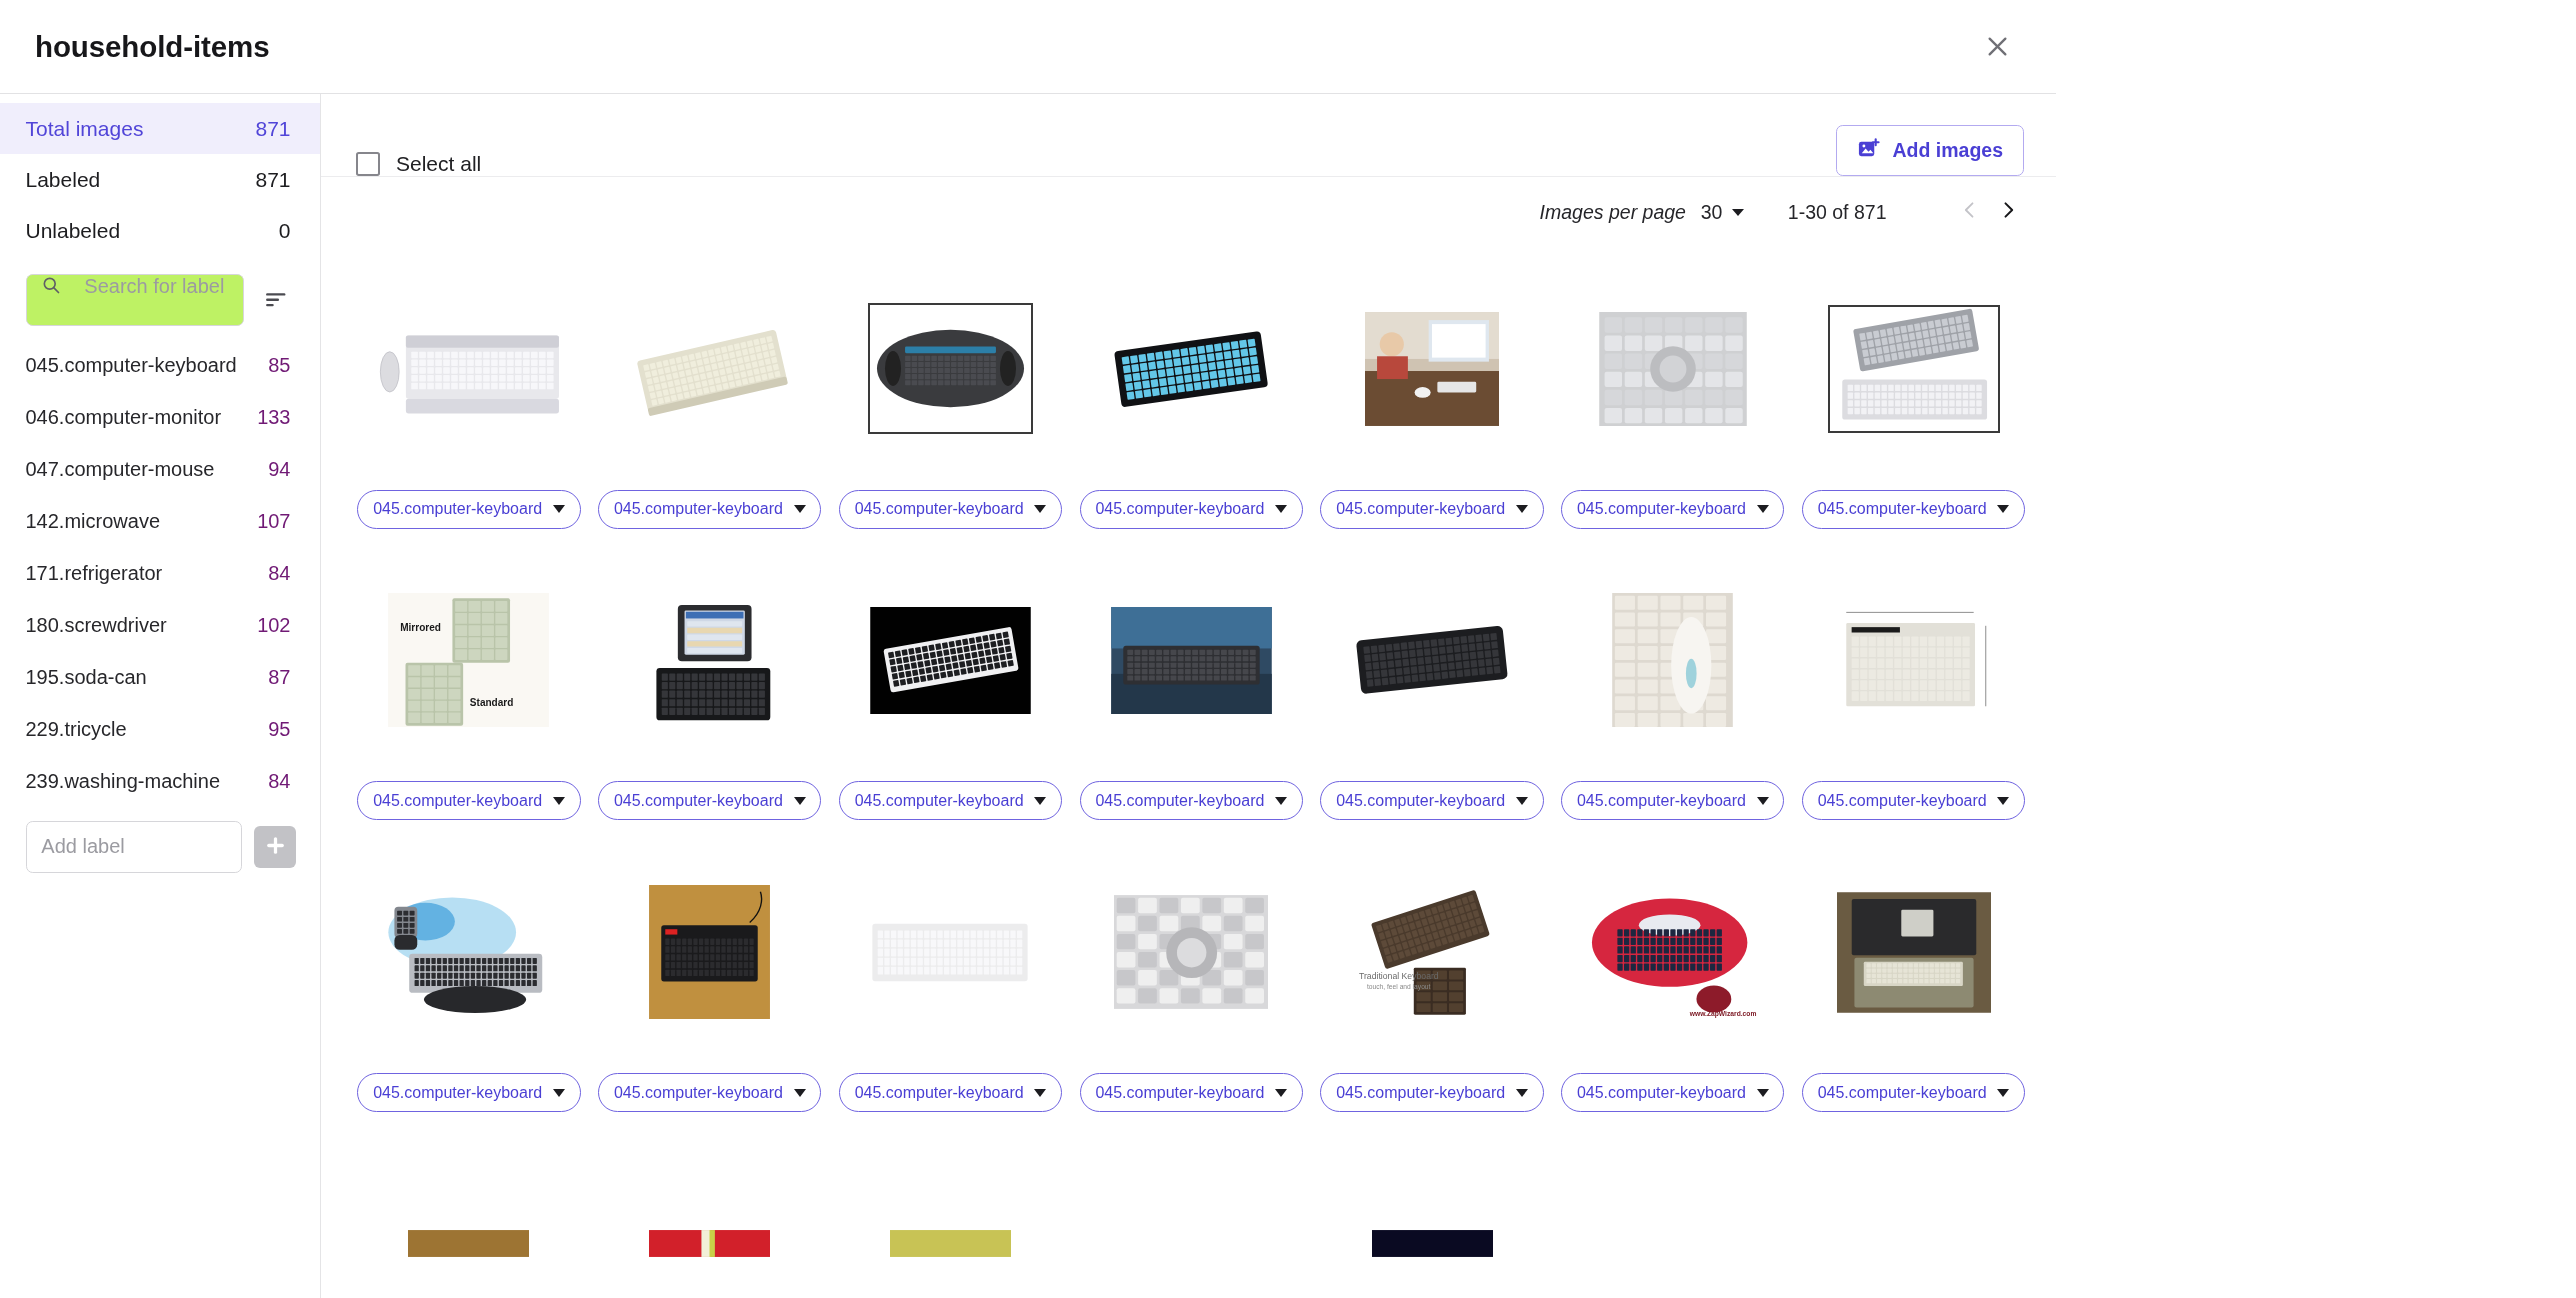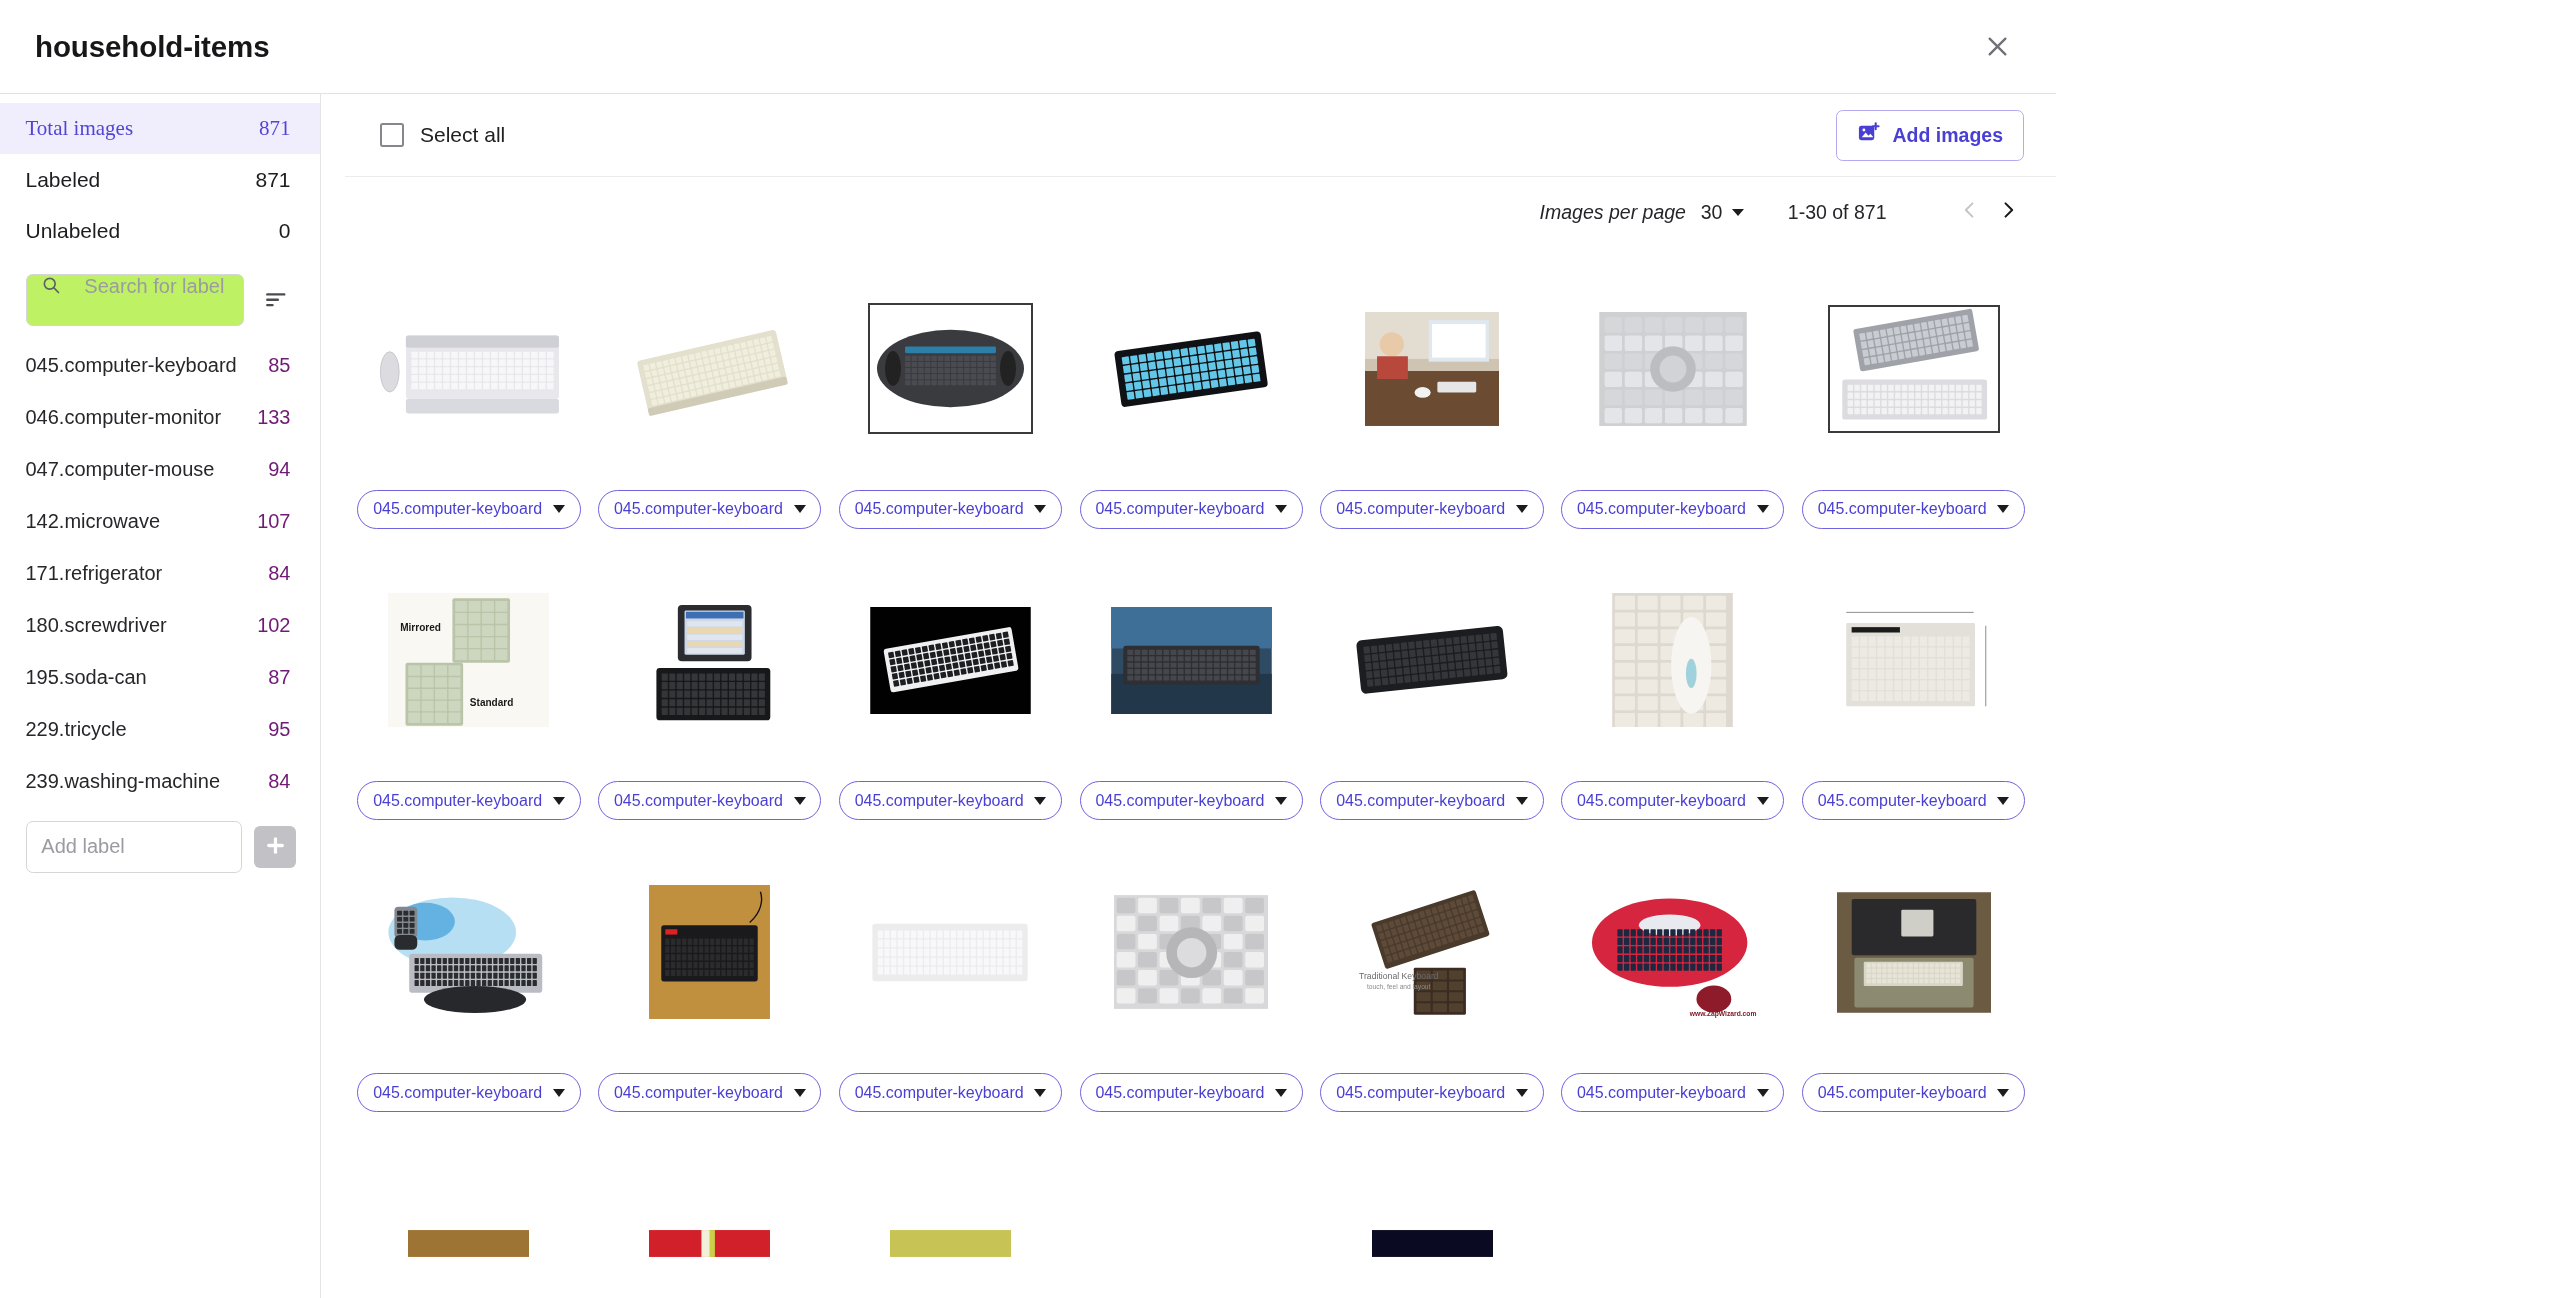--- a/index.html
+++ b/index.html
@@ -36,21 +36,21 @@
     border-right: 1.3px solid #e4e4e6;
     background: #fff;
     display: flex; flex-direction: column;
     padding-top: 9.4px;
   }
   .stat-row {
     display: flex; align-items: center; justify-content: space-between;
     height: 51px; padding: 0 29.5px 0 25.5px;
     font-size: 21px; color: #1d1d20; cursor: pointer;
   }
-  .stat-row.active { background: #f0eefc; color: #5145d8; font-family: Liberation Serif, serif; }
+  .stat-row.active { background: #f0eefc; color: #5145d8; }
   .stat-row .stat-value { font-size: 21px; }
 
   .search-wrap {
     display: flex; align-items: center; gap: 12px;
     padding: 17.4px 24px 13.4px 25.5px;
   }
   .search-box {
     flex: 1; height: 52px;
     border: 1.3px solid #d6d6da; border-radius: 6.7px;
     display: flex; align-items: flex-start; gap: 23px; padding: 0 14.8px;
@@ -90,24 +90,23 @@
   .plus-btn {
     width: 42px; height: 42px; border-radius: 6px; background: #c2c2c6;
     display:flex; align-items:center; justify-content:center; cursor:pointer; border:none;
   }
 
   
   .main { flex: 1; display: flex; flex-direction: column; min-width: 0; background: #fff; }
 
   .toolbar {
     height: 83px; min-height:83px;
-    display: flex; align-items: center;
+    display: flex; align-items: flex-end;
     padding: 0 32px 0 35px;
     border-bottom: 1.3px solid #ececee;
-    margin-left: 24px;
   }
   .selectall { display: flex; align-items: center; gap: 16px; cursor: pointer; }
   .checkbox {
     width: 24px; height: 24px; border: 2px solid #86868c; border-radius: 2.7px; background:#fff;
   }
   .selectall-label { font-size: 21px; color: #212124; }
   .toolbar-spacer { flex: 1; }
   .tbtn {
     height: 51px; border: 1.3px solid #b3aaf0; border-radius: 6.7px;
     background: #fff; color: #4a3fd4;

